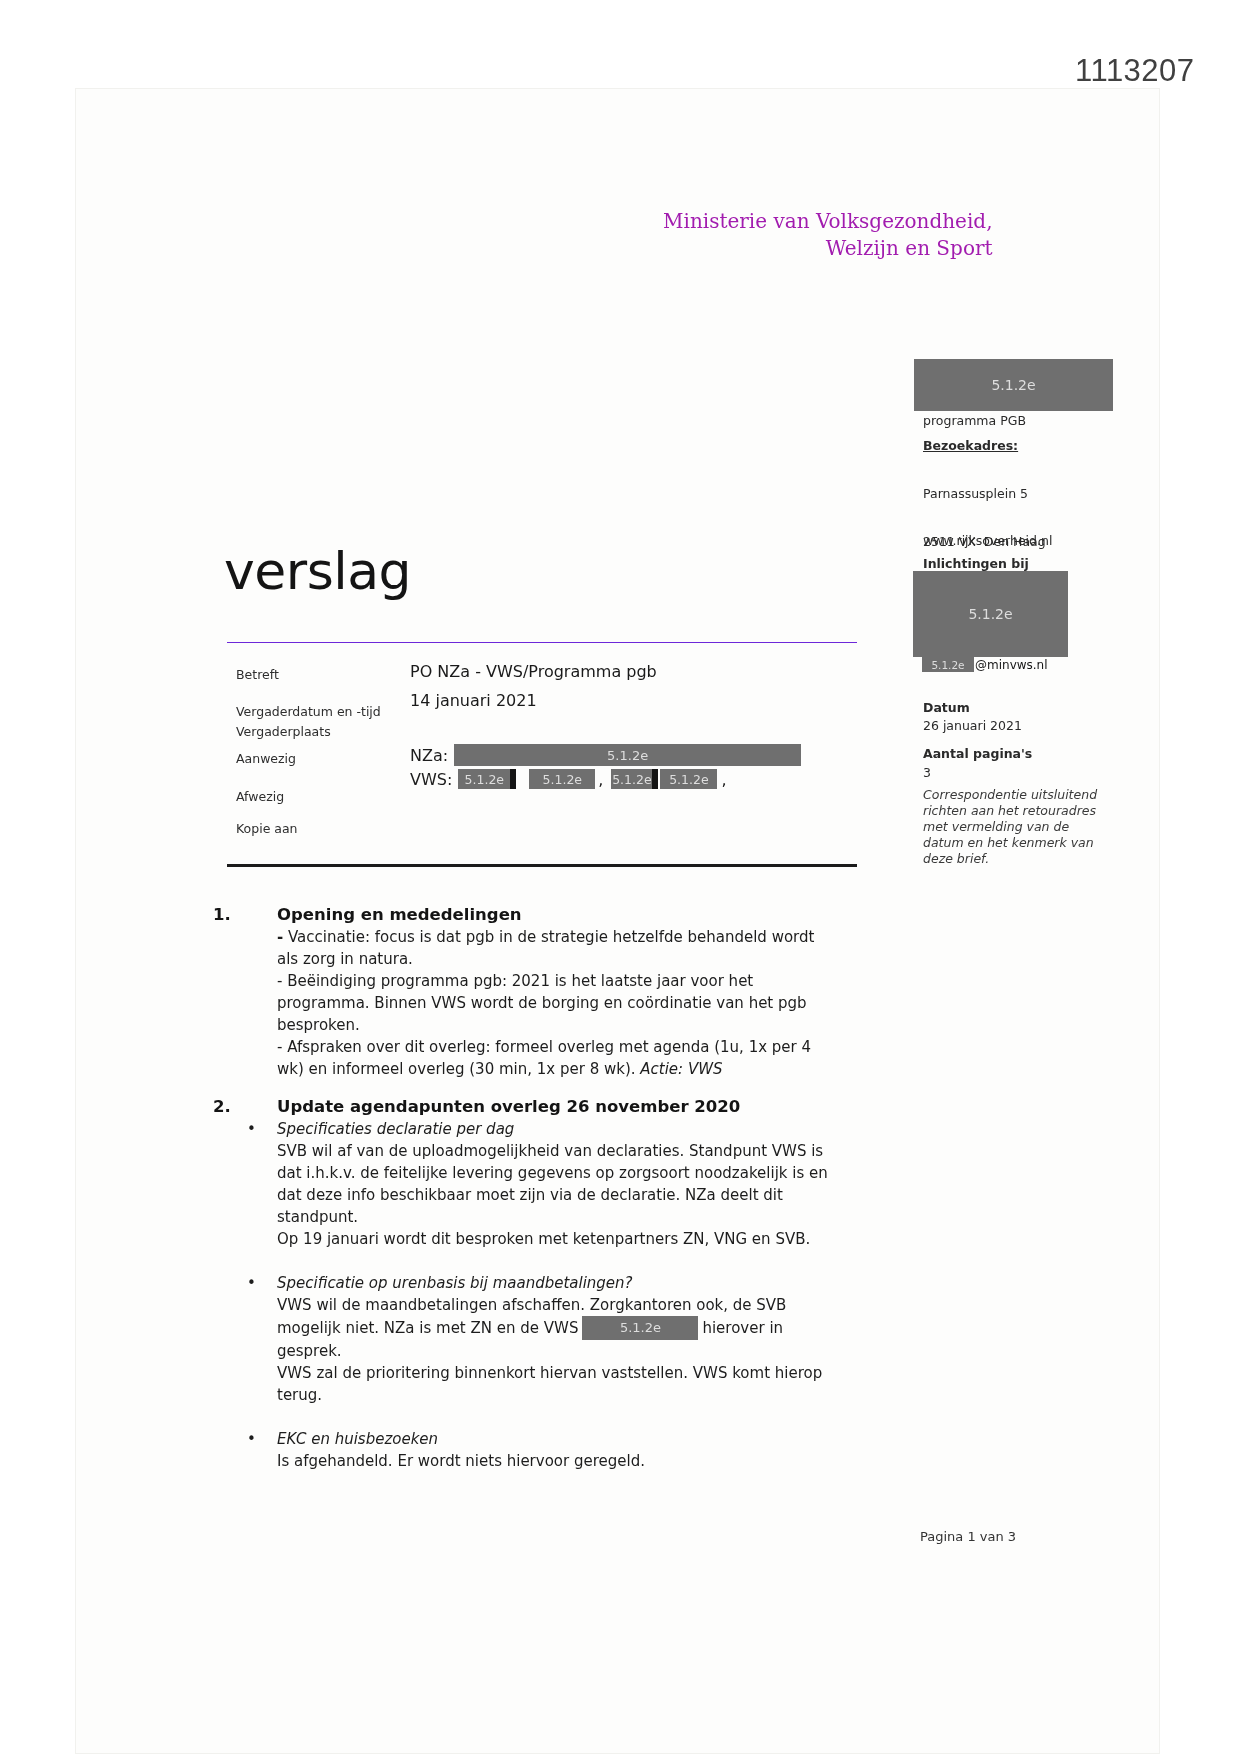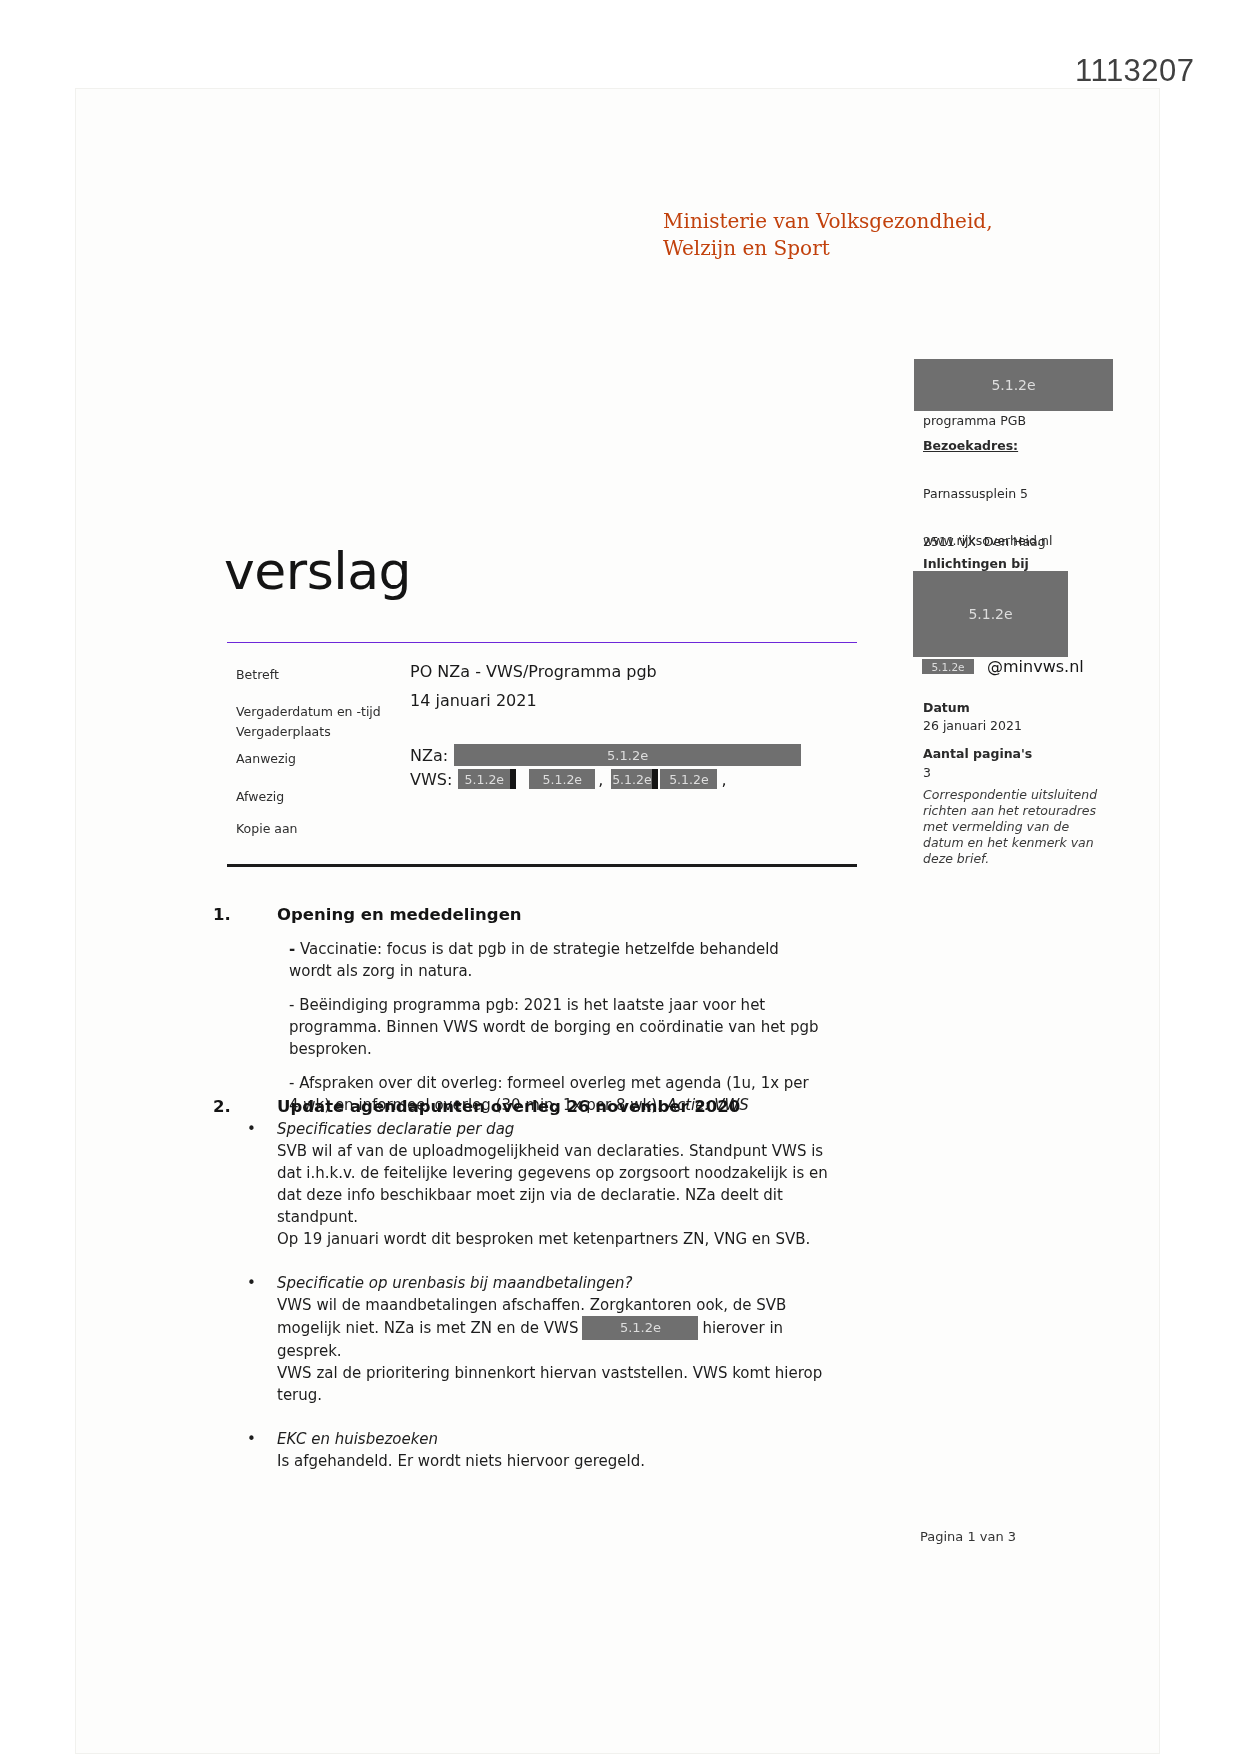--- a/index.html
+++ b/index.html
@@ -11,21 +11,21 @@
   .paper {
     position:absolute; left:75px; top:88px; width:1085px; height:1666px;
     background:#fdfdfc; border:1px solid #f1f1ee;
   }
   .doc-number {
     position:absolute; left:1075px; top:53px;
     font-family:"Liberation Sans", sans-serif; font-size:31px; color:#404040; letter-spacing:.5px;
   }
   .ministry {
     position:absolute; left:663px; top:208px;
-    font-family:"DejaVu Serif", serif; font-size:20px; line-height:27px; color:#c2410c;
+    font-family:"DejaVu Serif", serif; font-size:20px; line-height:27px; color:#a21caf;text-align:right;
   }
   .title {
     position:absolute; left:224px; top:541px;
     font-size:52px; font-weight:400; color:#141414; letter-spacing:-0.5px;
   }
   
   .redact {
     background:#6f6f6f; color:#dedede;
     display:flex; align-items:center; justify-content:center;
     font-size:13px;
@@ -36,21 +36,21 @@
   .sb-block1 { position:absolute; left:1px; top:0; width:199px; height:52px; font-size:14px; }
   .sb-program { top:54px; }
   .sb-bold { font-weight:bold; }
   .sb-bezoek { top:79px;text-decoration:underline; }
   .sb-addr { top:95px; line-height:16px; }
   .sb-www { top:174px; }
   .sb-inlicht { top:197px; }
   .sb-block2 { position:absolute; left:0; top:212px; width:155px; height:86px; font-size:14px; }
   .sb-email { position:absolute; left:9px; top:298px; display:flex; align-items:center; }
   .sb-email .redact { width:52px; height:15px; font-size:10.5px; }
-  .sb-email-suffix { font-size:16px; color:#161616; margin-left:13px; }
+  .sb-email-suffix { font-size:12px; color:#161616; margin-left:1px; }
   .sb-datum-l { top:341px; }
   .sb-datum-v { top:359px; }
   .sb-pages-l { top:387px; }
   .sb-pages-v { top:406px; }
   .sb-note { top:428px; width:186px; font-style:italic; font-size:12.5px; line-height:16px; color:#3a3a3a; }
   
   .meta { position:absolute; left:227px; top:642px; width:630px; height:226px; border-top:1px solid #6d28d9; }
   .meta-bottom-rule { position:absolute; left:0; top:221px; width:630px; height:3px; background:#1b1b1b; }
   .meta-label { position:absolute; left:9px; font-size:12.5px; color:#2e2e2e; }
   .ml-betreft { top:24px; } .ml-datum { top:53px;margin-top:8px; } .ml-plaats { top:81px; }
@@ -69,21 +69,21 @@
   .r-b3 { width:41px; margin-left:8px; }
   .r-b4 { width:57px; margin-left:2px; }
   .r-trail { margin-left:4px; }
   
   .section { position:absolute; left:213px; width:645px; font-size:15px; line-height:22px; color:#1d1d1d; }
   .sec-1 { top:904px; }
   .sec-2 { top:1096px; }
   .sec-head { display:flex; font-weight:bold; font-size:16.5px; line-height:22px; color:#141414; }
   .sec-num { width:64px; flex:0 0 64px; }
   .sec-body { margin-left:64px; width:558px; }
-  .sec-body p { margin:12px; }
+  .sec-body p { margin:0; }
   .bullet { display:flex; }
   .bullet + .bullet { margin-top:22px; }
   .bullet .dot { flex:0 0 64px; padding-left:34px; font-size:15px; }
   .bullet .b-content { width:558px; }
   .b-title { font-style:italic; }
   .inline-redact {
     display:inline-flex; width:116px; height:24px; align-items:center; justify-content:center;
     background:#6f6f6f; color:#dedede; font-size:13px; vertical-align:middle; margin:0 4px;
   }
   .footer { position:absolute; left:920px; top:1529px; font-size:13px; color:#333333; }

